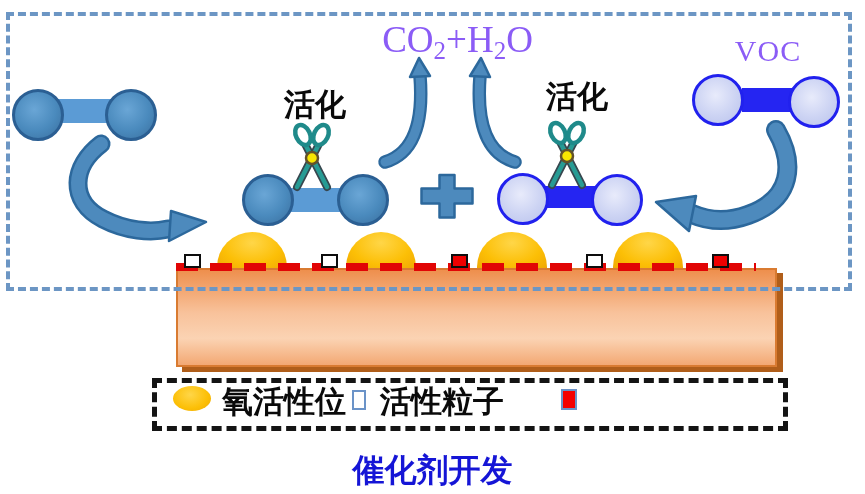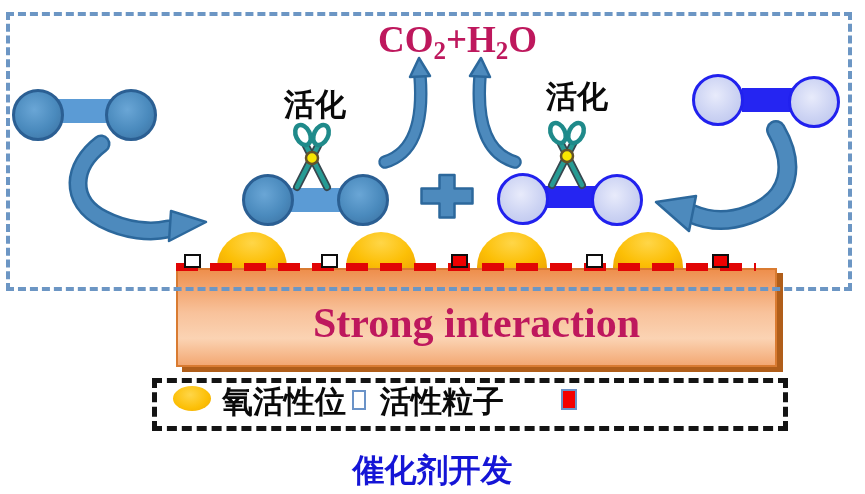--- a/index.html
+++ b/index.html
@@ -4,21 +4,21 @@
 <style>
   html,body{margin:0;padding:0;background:#fff;}
   #stage{position:relative;width:865px;height:494px;background:#ffffff;overflow:hidden;
          font-family:"DejaVu Sans",sans-serif;}
   .abs{position:absolute;}
   
   #frame{left:6px;top:12px;width:838px;height:271px;border:4px dashed #6c96c4;z-index:3;}
   
   .cjk{position:absolute;font-weight:800;color:#0a0a0a;text-align:center;z-index:8;
        font-family:"DejaVu Sans",sans-serif;}
-  .serif{font-family:"Liberation Serif","DejaVu Serif",serif;font-weight:700;color:#be185d;}
+  .serif{font-family:"Liberation Serif","DejaVu Serif",serif;font-weight:400;color:#8b5cf6;}
   
   .atom{position:absolute;width:52px;height:52px;border-radius:50%;box-sizing:border-box;
         border:3px solid #2b5f93;z-index:8;
         background:radial-gradient(circle at 42% 38%,#6aa6d6 0%,#4a8abd 55%,#3a6f9e 100%);}
   .atom.voc{border-color:#2121ee;
         background:radial-gradient(circle at 45% 40%,#e8ebfb 0%,#ccd3f3 55%,#b9c2ec 100%);}
   .bond{position:absolute;background:#5b9bd5;z-index:7;}
   .bond.voc{background:#2525f2;}
   
   #slab{left:176px;top:268px;width:601px;height:99px;z-index:1;box-sizing:border-box;
@@ -60,36 +60,36 @@
   .ah{fill:#4d8abd;stroke:#2c689c;stroke-width:2.5;stroke-linejoin:round;}
 </style>
 </head>
 <body>
 
 <div id="stage">
 
   <div class="abs" id="frame"></div>
 
   <div class="abs" id="slab"></div>
-  <div class="abs serif" id="slab-text">Strong interaction</div>
   <div class="abs" id="red-line"></div>
 
   <div class="bump" style="left:217px;"></div>
   <div class="bump" style="left:346px;"></div>
   <div class="bump" style="left:477px;"></div>
   <div class="bump" style="left:613px;"></div>
 
   <div class="site" style="left:184px;"></div>
   <div class="site" style="left:321px;"></div>
   <div class="site red" style="left:451px;"></div>
   <div class="site" style="left:586px;"></div>
   <div class="site red" style="left:712px;"></div>
 
   <div class="cjk" style="left:279px;top:84px;width:72px;font-size:31px;">活化</div>
   <div class="cjk" style="left:541px;top:76px;width:72px;font-size:31px;">活化</div>
+  <div class="abs serif" style="left:718px;top:34px;width:100px;text-align:center;font-size:30px;letter-spacing:1px;z-index:8;">VOC</div>
 
   <div class="abs serif" id="products">
     <span class="big">CO</span><span class="sub">2</span><span class="big">+H</span><span class="sub">2</span><span class="big">O</span>
   </div>
 
   <div class="bond" style="left:58px;top:99px;width:64px;height:24px;"></div>
   <div class="atom" style="left:12px;top:89px;"></div>
   <div class="atom" style="left:105px;top:89px;"></div>
 
   <div class="bond" style="left:280px;top:188px;width:70px;height:24px;"></div>

